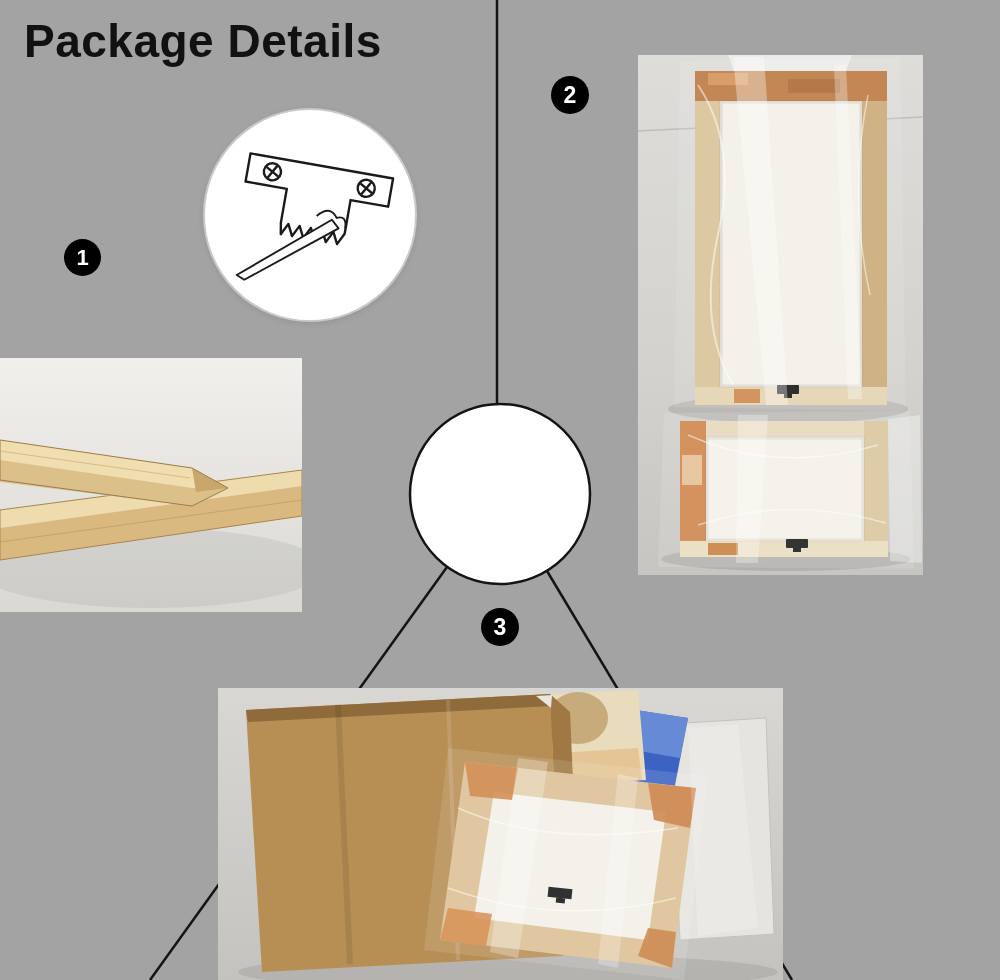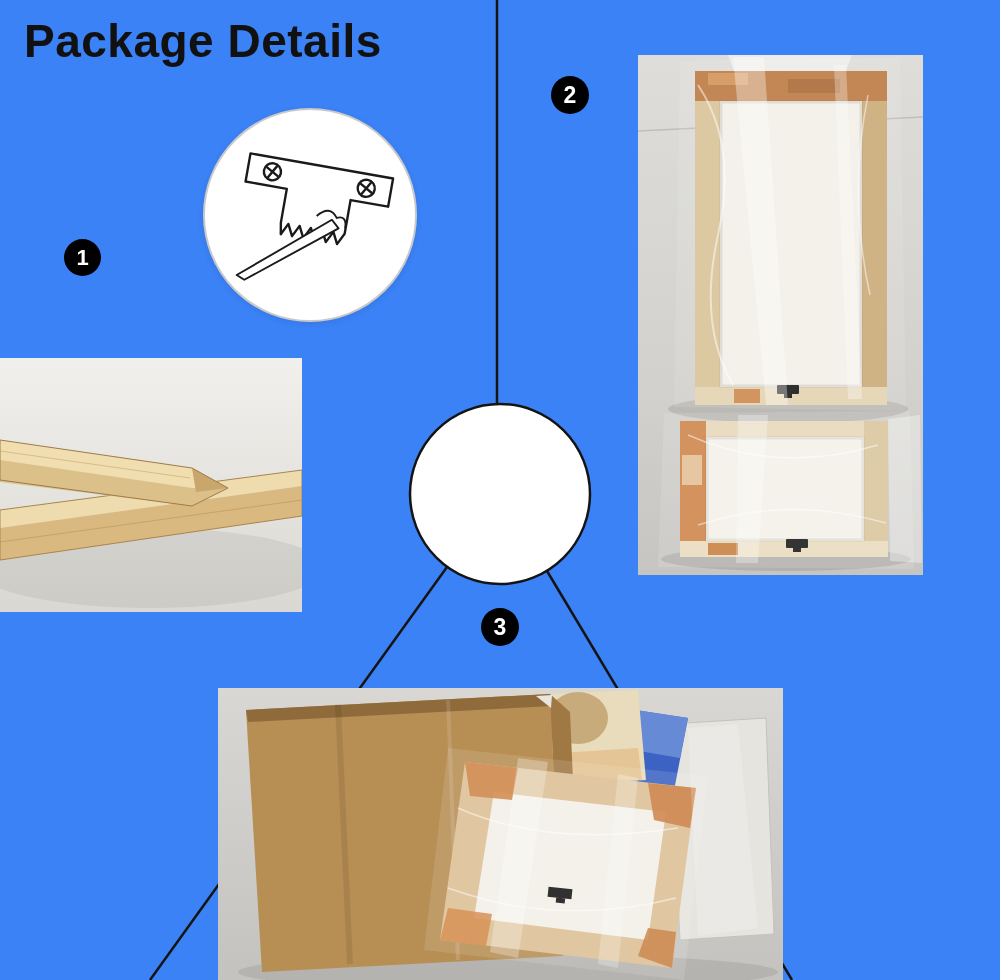--- a/index.html
+++ b/index.html
@@ -1,19 +1,19 @@
 <!DOCTYPE html>
 <html><head>
 <meta charset="utf-8">
 <style>
   * { margin:0; padding:0; box-sizing:border-box; }
   html,body { background:#ffffff; font-family:"Liberation Sans", sans-serif; }
   .page {
     position:relative; width:1000px; height:980px;
-    background:#3b82f6; overflow:hidden;
+    background:#a3a3a3; overflow:hidden;
   }
   .title {
     position:absolute; left:24px; top:14px;
     font-size:46px; font-weight:bold; color:#111;
     letter-spacing:0.5px; z-index:4;
   }
   .lines-svg { position:absolute; left:0; top:0; width:1000px; height:980px; z-index:1; }
   .photo { position:absolute; z-index:2; display:block; }
   .photoA { left:0; top:358px; width:302px; height:254px; }
   .photoB { left:638px; top:55px; width:285px; height:520px; }

